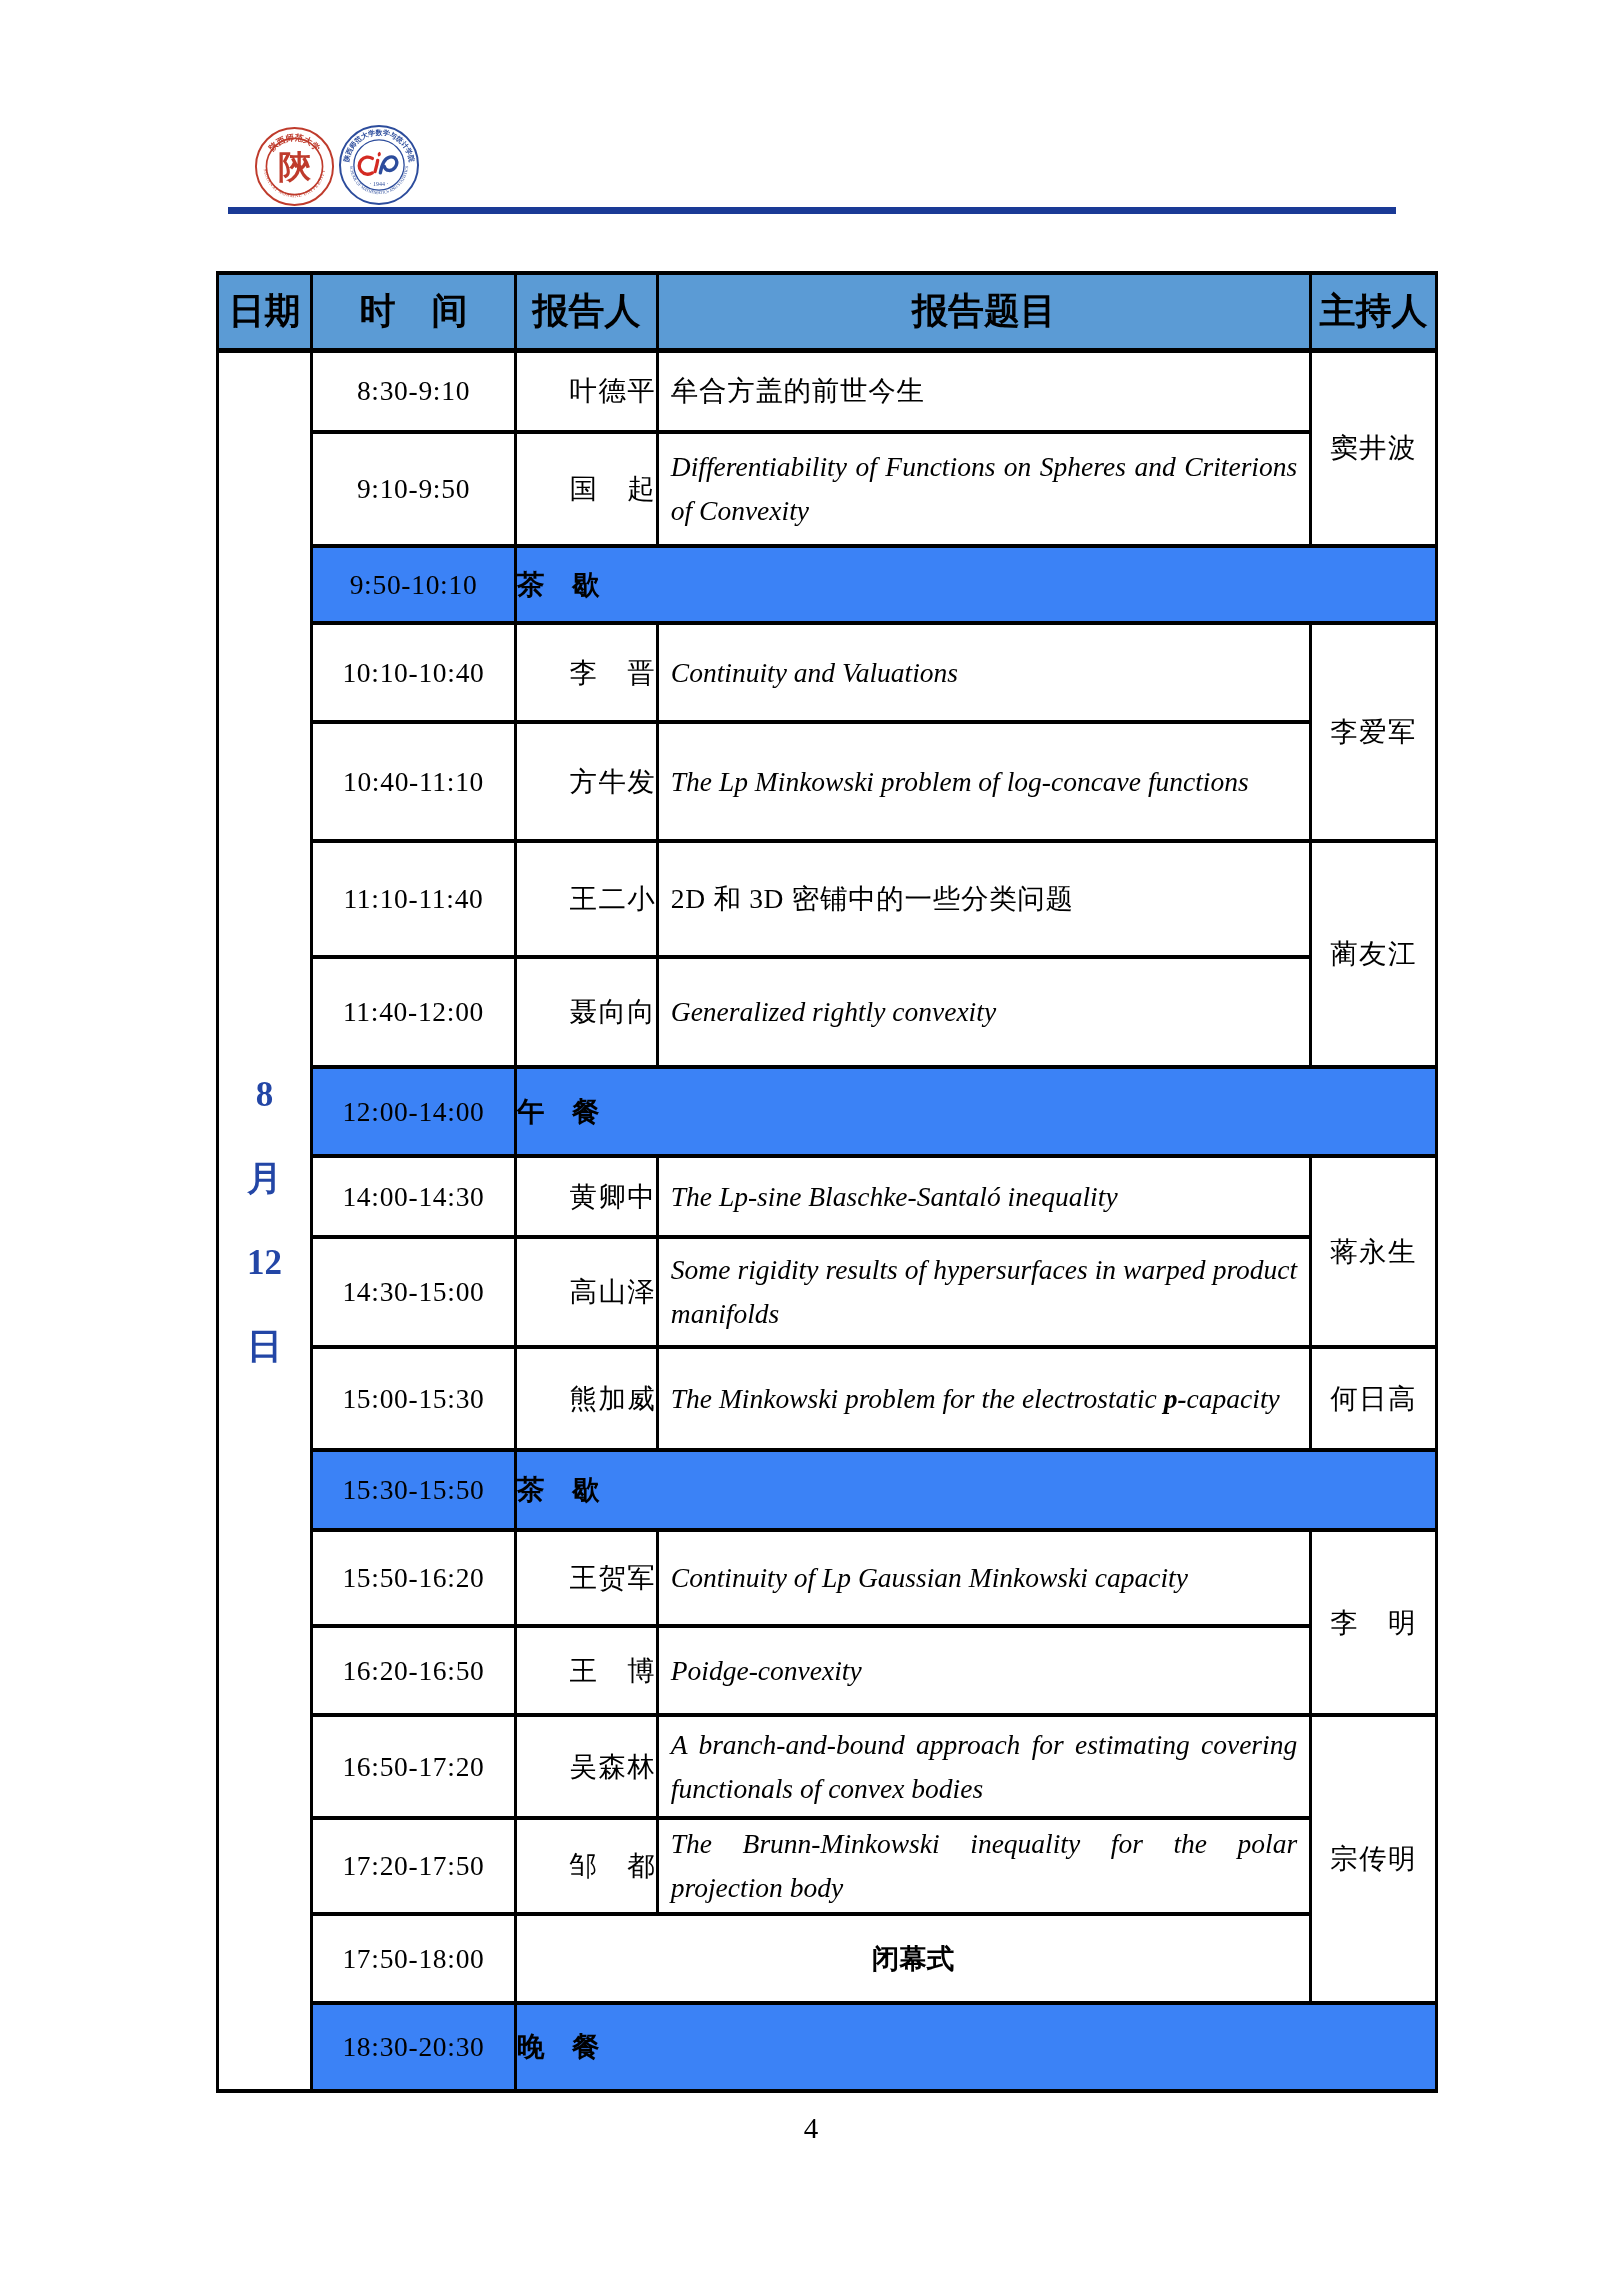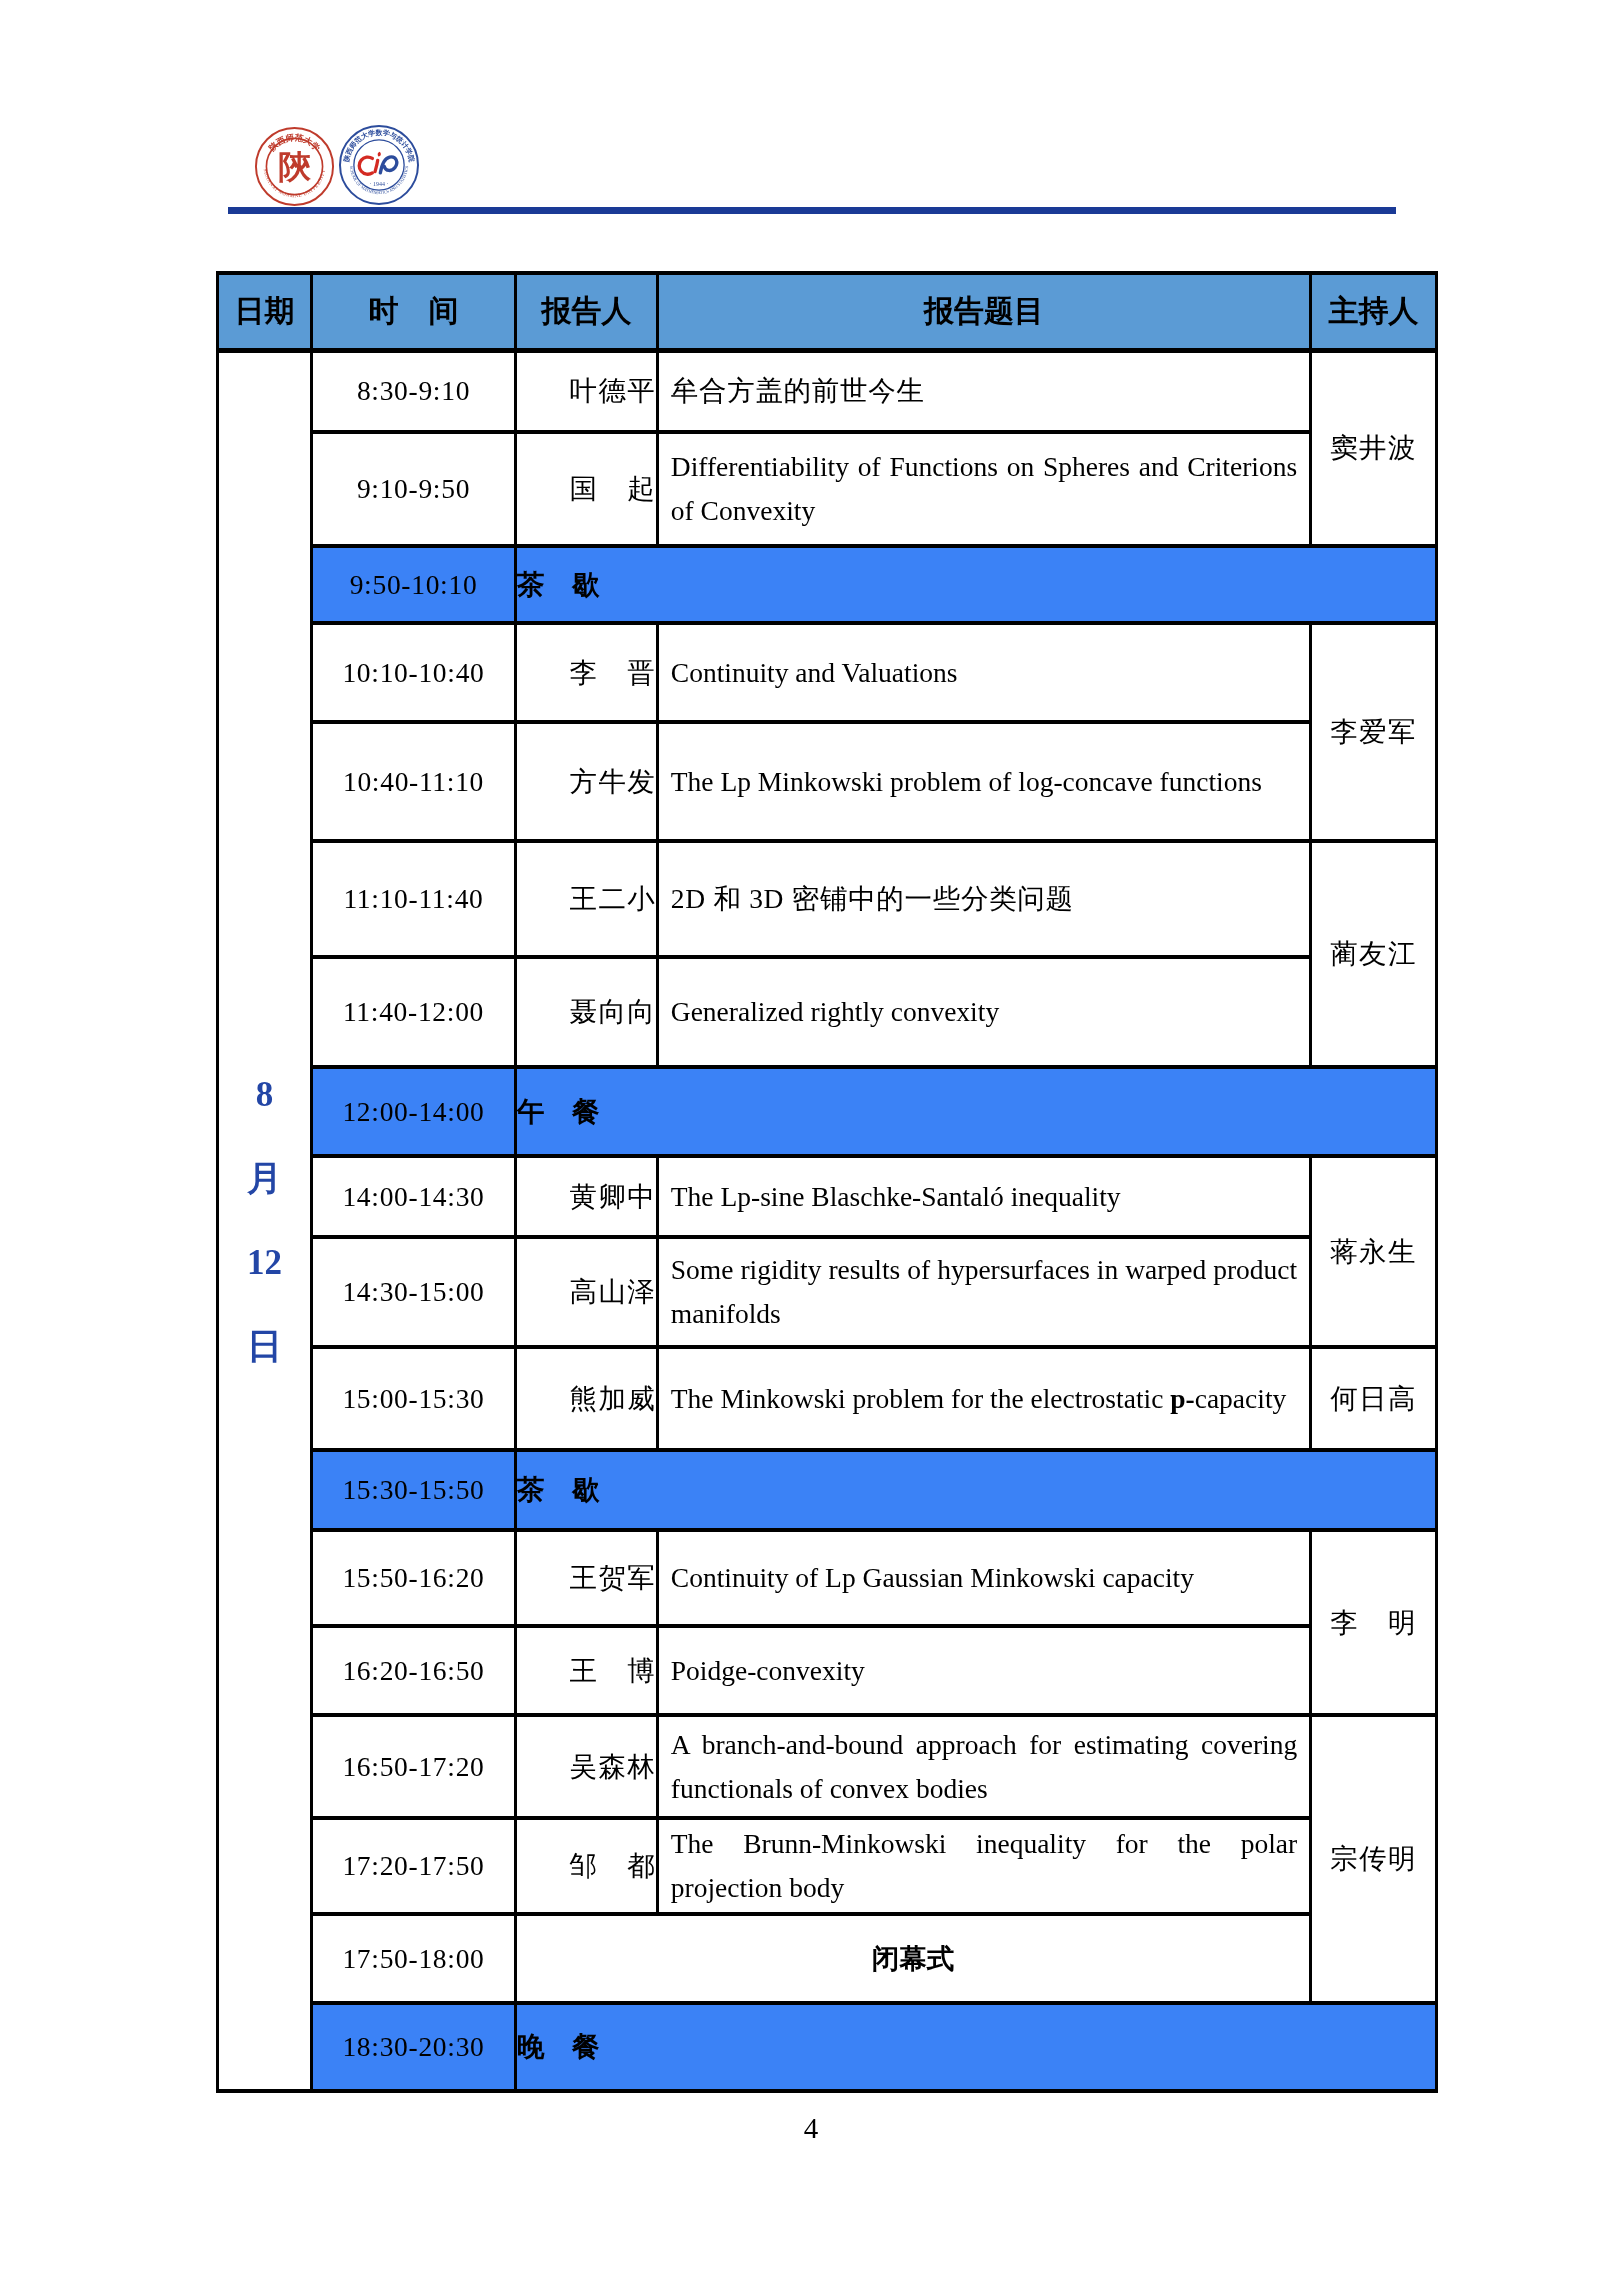--- a/index.html
+++ b/index.html
@@ -32,28 +32,28 @@
     border-collapse:collapse; table-layout:fixed;
   }
   #schedule td, #schedule th {
     border-left:3.3px solid #000; border-right:3.3px solid #000;
     border-top:4.6px solid #000; border-bottom:4.6px solid #000;
     vertical-align:middle;
     font-size:27.5px;
     overflow:hidden;
   }
   #schedule thead th {
-    background:#5B9BD5; font-weight:bold; font-size:30px;
+    background:#5B9BD5; font-weight:bold; font-size:36px;
     text-align:center; border-bottom-width:5.9px;
   }
   .time{ text-align:center; letter-spacing:0.7px; }
   .spk { text-align:right; letter-spacing:1.3px; }
   .chair{ text-align:center; letter-spacing:1.3px; }
   .t-cn{ text-align:left; padding:0 11.8px; letter-spacing:0.7px; }
-  .t-en{ text-align:justify; text-justify:inter-word; padding:0 11.8px; line-height:1.6; }
+  .t-en{ text-align:justify; text-justify:inter-word; padding:0 11.8px; line-height:1.6;font-style:italic; }
   .blue{ background:#3b82f6; }
   .lbl { text-align:left; font-weight:bold; font-size:30px; }
   .evt { text-align:center; font-weight:bold; font-size:30px; }
   .date-cell { text-align:center; }
   .date-stack { display:flex; flex-direction:column; align-items:center; justify-content:center; }
   .date-stack span {
     display:block; line-height:84px; font-size:35px; font-weight:bold;
     color:#2346a6;
   }
 

